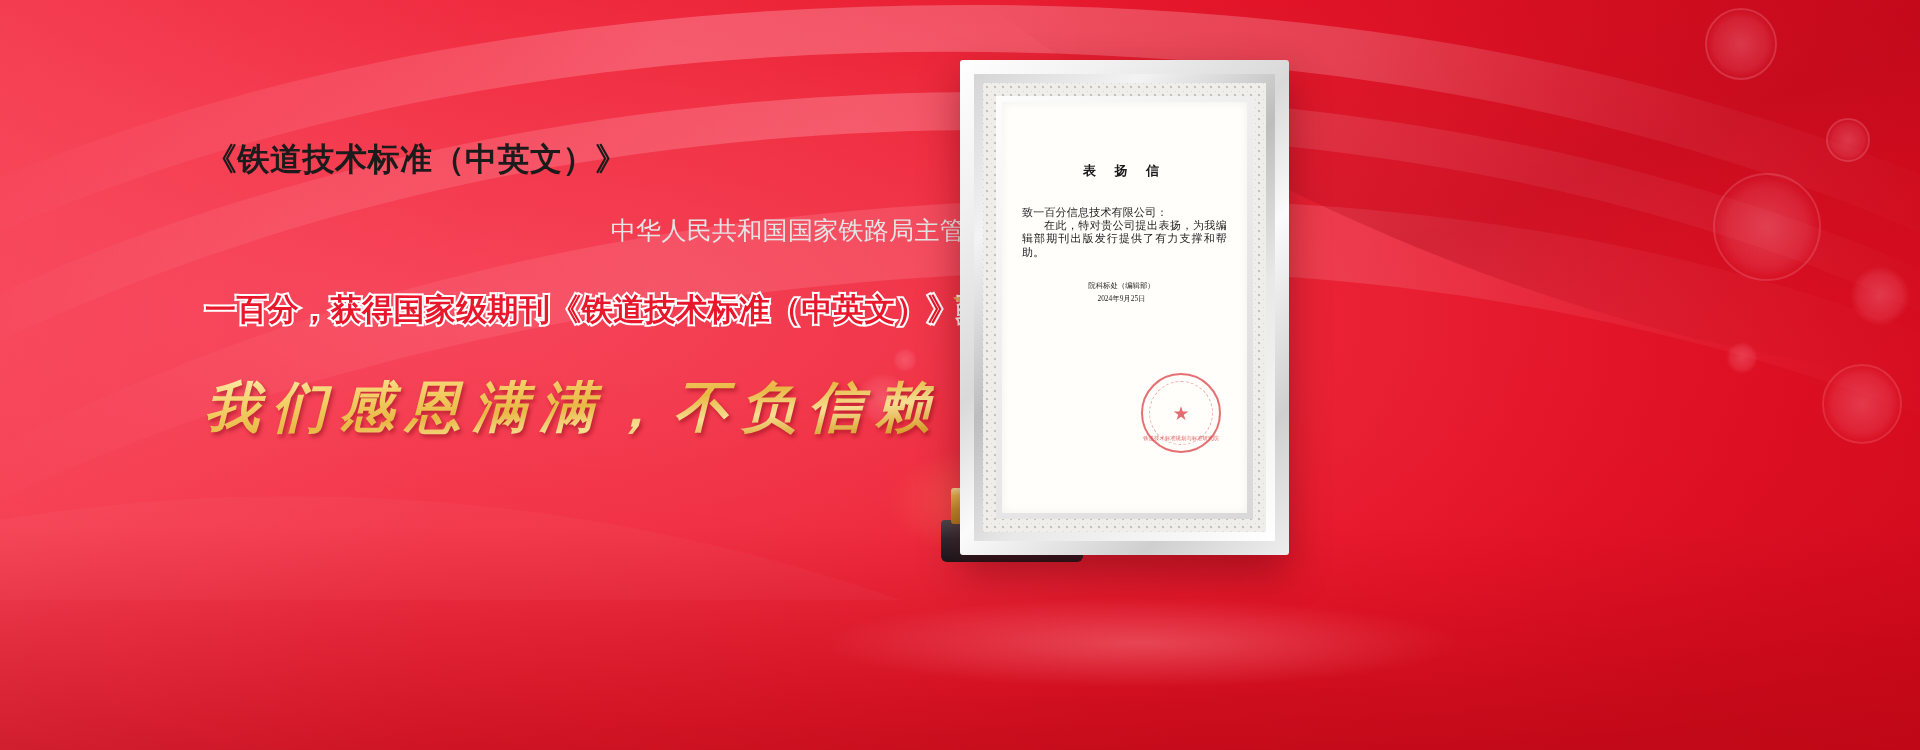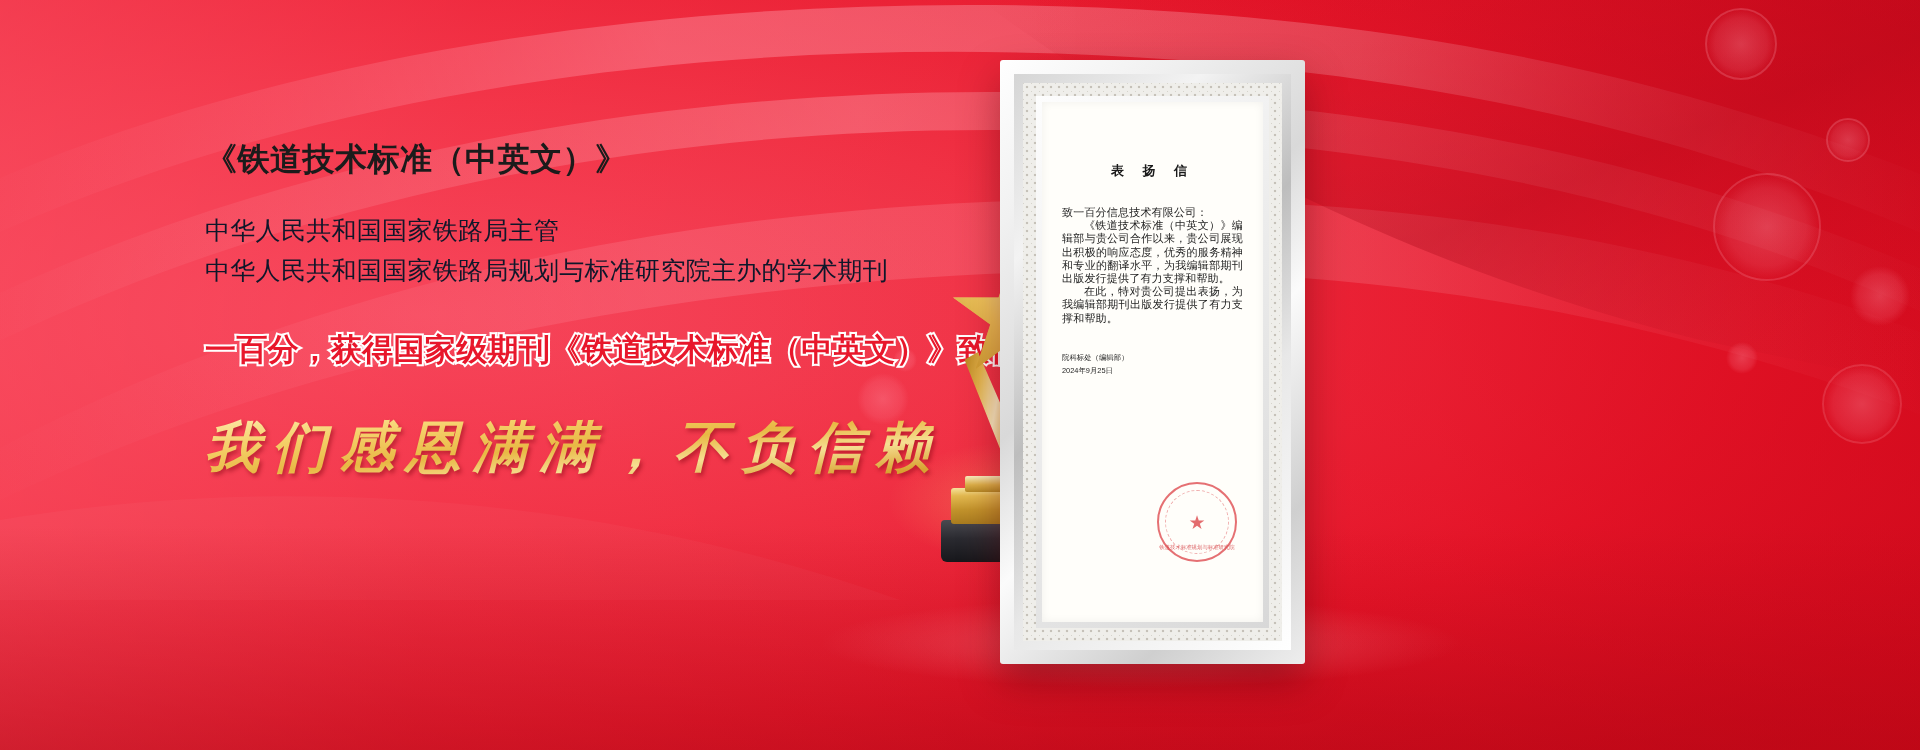--- a/index.html
+++ b/index.html
@@ -31,21 +31,21 @@
   .ribbons{position:absolute;inset:0;}
 
   
   .copy{position:absolute;left:205px;top:140px;width:760px;}
   .journal-title{
     font-size:32px;font-weight:bold;color:#1b1b1b;letter-spacing:.5px;
     line-height:1.2;
   }
   .body-lines{margin-top:33px;}
   .body-line{
-    font-size:25px;color:#0f172a;line-height:40px;letter-spacing:.3px;
+    font-size:25px;color:#e5e5e5;line-height:40px;letter-spacing:.3px;text-align:right;
   }
   .headline{
     margin-top:38px;
     font-size:31px;font-weight:bold;color:#e8172b;letter-spacing:.4px;
     -webkit-text-stroke:4px #ffffff;
     paint-order:stroke fill;
     text-shadow:0 1px 0 rgba(255,255,255,.5);
     white-space:nowrap;
   }
   .calligraphy{
@@ -54,21 +54,21 @@
     font-size:55px;font-weight:bold;font-style:italic;
     letter-spacing:12px;
     background:linear-gradient(175deg,#fff0b8 0%,#f5d06a 26%,#e8b844 48%,#f6de92 66%,#d8a231 86%,#c98f22 100%);
     -webkit-background-clip:text;background-clip:text;
     color:transparent;-webkit-text-fill-color:transparent;
     filter:drop-shadow(2px 3px 2px rgba(120,0,10,.45));
     white-space:nowrap;
   }
 
   
-  .cert-wrap{position:absolute;left:1000px;top:60px;width:305px;height:604px;}
+  .cert-wrap{position:absolute;left:960px;top:60px;width:305px;height:495px;padding-left:24px;}
   .cert-shadow{
     position:absolute;inset:0;border-radius:3px;
     box-shadow:0 18px 40px rgba(90,0,8,.45);
   }
   .frame-outer{
     position:absolute;inset:0;border-radius:3px;
     background:linear-gradient(135deg,#ffffff 0%,#f1f1f1 18%,#d9d9d9 42%,#fbfbfb 58%,#cfcfcf 82%,#eeeeee 100%);
     padding:14px;box-sizing:border-box;
   }
   .frame-bevel{
@@ -104,22 +104,22 @@
     font-size:13px;font-weight:bold;color:#1a1a1a;letter-spacing:7px;
     margin-top:26px;margin-bottom:26px;
   }
   .cert-para{
     font-family:"DejaVu Serif","Liberation Serif",serif;
     font-size:11px;color:#1d1d1d;line-height:13.2px;
     text-align:justify;letter-spacing:.2px;
   }
   .cert-para.indent{text-indent:2em;}
   .cert-sign{
-    margin-top:26px;text-align:left;padding-right:6px;
-    font-family:Liberation Sans, sans-serif;
+    margin-top:20px;text-align:center;padding-right:6px;
+    font-family:Liberation Serif, serif;
     font-size:7.4px;color:#1d1d1d;line-height:13px;position:relative;z-index:2;
   }
   .seal{
     position:absolute;right:26px;bottom:60px;width:76px;height:76px;
     border-radius:50%;
     border:2.4px solid rgba(214,32,38,.78);
     opacity:.82;
     z-index:3;
   }
   .seal .seal-star{
@@ -228,21 +228,20 @@
     <circle cx="905" cy="360" r="12" fill="url(#bk)"></circle>
   </svg>
 
   <div class="bg-bottom"></div>
   <div class="floor-glow"></div>
 
   <div class="copy">
     <div class="journal-title">《铁道技术标准（中英文）》</div>
     <div class="body-lines">
       <div class="body-line">中华人民共和国国家铁路局主管</div>
-      <div class="body-line">中华人民共和国国家铁路局规划与标准研究院主办的学术期刊</div>
     </div>
     <div class="headline">一百分，获得国家级期刊《铁道技术标准（中英文）》致信肯定!</div>
     <div class="calligraphy">我们感恩满满，不负信赖！</div>
   </div>
 
   <div class="trophy">
     <div class="tro-glow"></div>
     <div class="tro-base"></div>
     <div class="tro-plinth"></div>
     <div class="tro-plinth2"></div>
@@ -270,21 +269,20 @@
   <div class="cert-wrap">
     <div class="cert-shadow"></div>
     <div class="frame-outer"></div>
     <div class="frame-bevel"></div>
     <div class="frame-pattern"></div>
     <div class="frame-inner-line"></div>
 
     <div class="paper">
       <div class="cert-heading">表 扬 信</div>
       <div class="cert-para">致一百分信息技术有限公司：</div>
-      <div class="cert-para indent">《铁道技术标准（中英文）》编辑部与贵公司合作以来，贵公司展现出积极的响应态度，优秀的服务精神和专业的翻译水平，为我编辑部期刊出版发行提供了有力支撑和帮助。</div>
       <div class="cert-para indent">在此，特对贵公司提出表扬，为我编辑部期刊出版发行提供了有力支撑和帮助。</div>
 
       <div class="seal">
         <div class="seal-ring-text"></div>
         <div class="seal-star">★</div>
         <div class="seal-label">铁道技术标准规划与标准研究院</div>
       </div>
 
       <div class="cert-sign">
         <div>院科标处（编辑部）</div>

